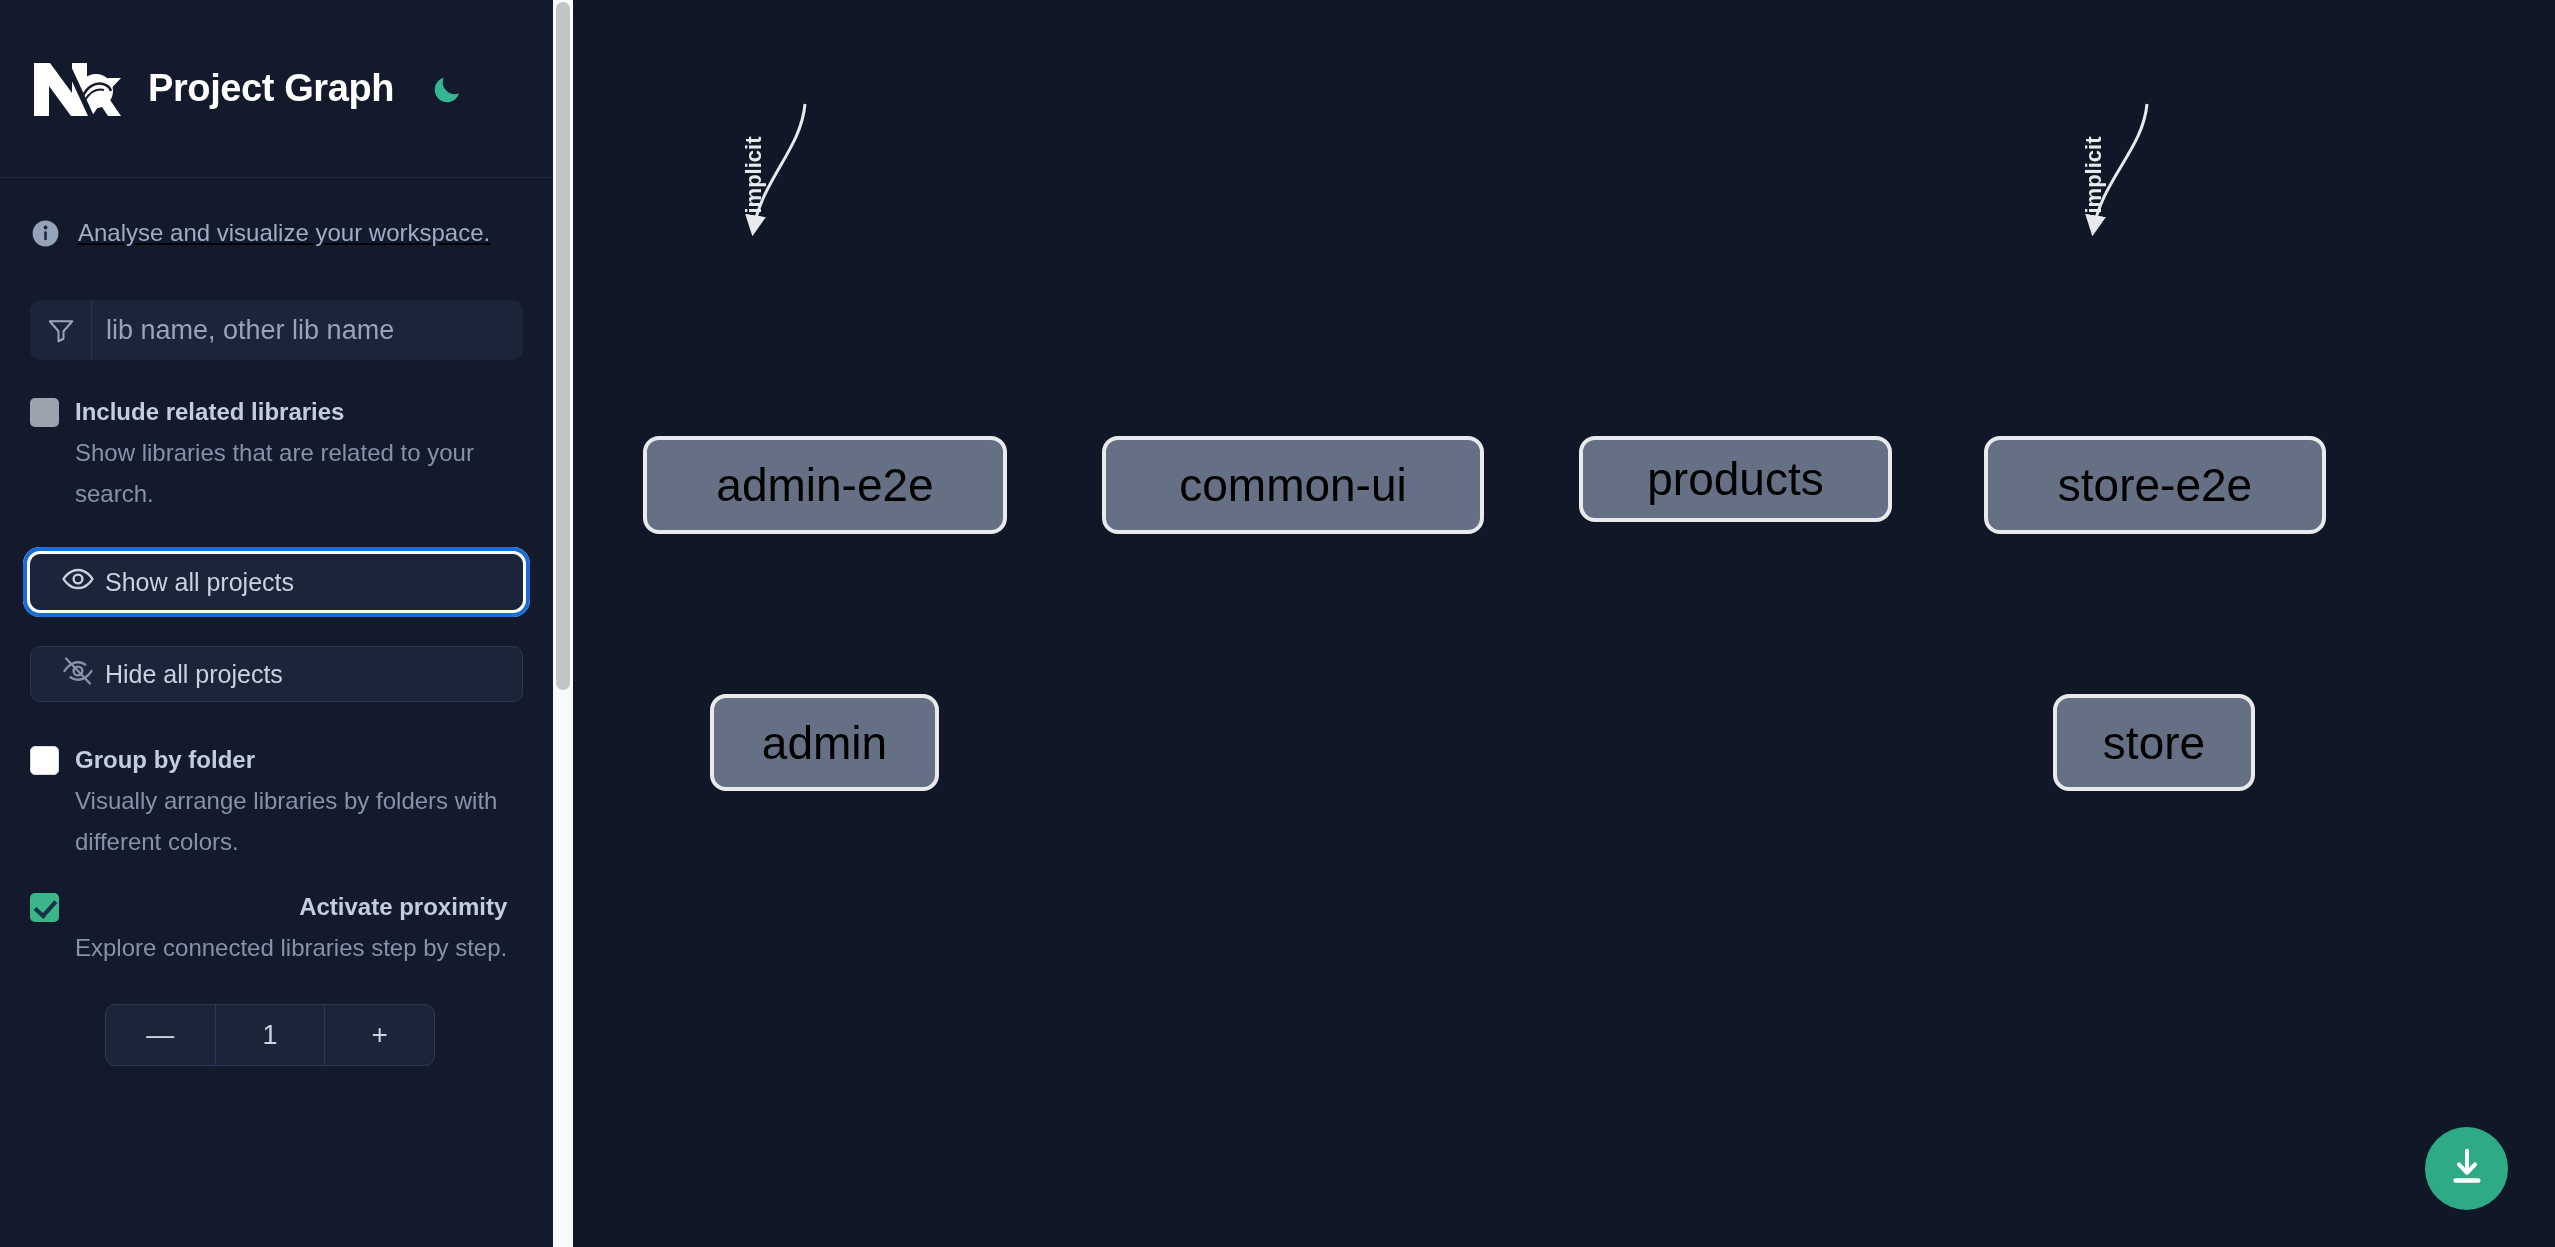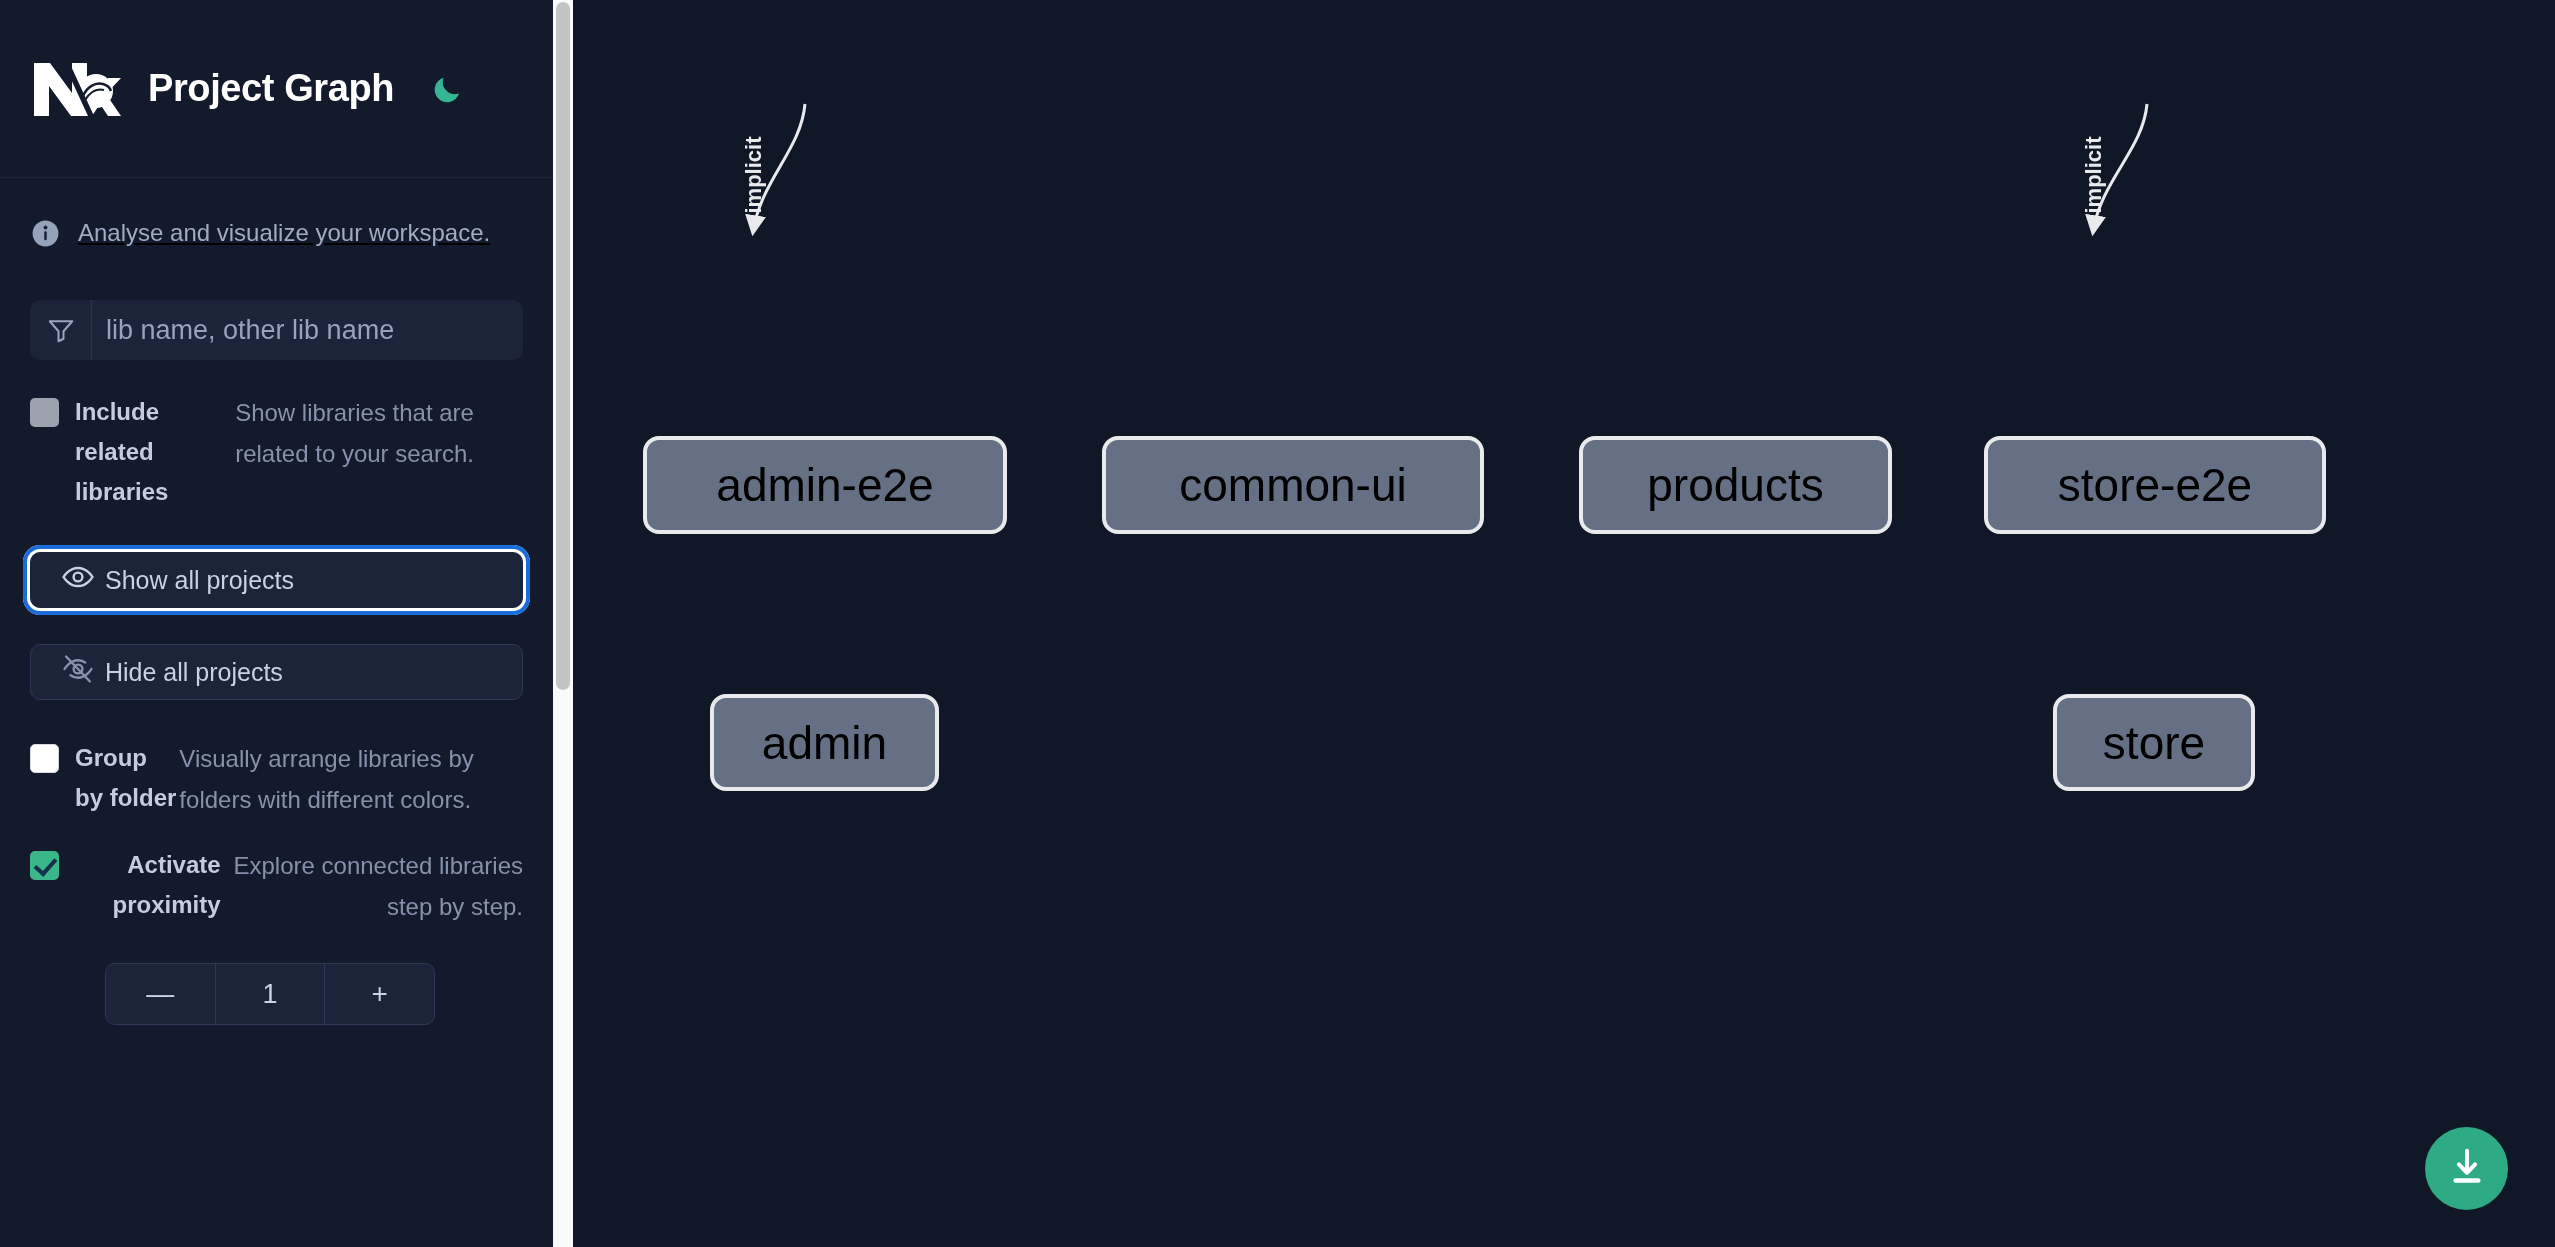--- a/index.html
+++ b/index.html
@@ -131,21 +131,21 @@
   .cb.green { background: #3bb58a; }
   .cb.green::after {
     content: "";
     position: absolute;
     left: 9px; top: 3px;
     width: 9px; height: 17px;
     border: solid #16324a;
     border-width: 0 4px 4px 0;
     transform: rotate(42deg);
   }
-  .option-texts { display: flex; }
+  .option-texts { display: flex; flex-direction: column; }
   .option-title {
     font-size: 24px;
     font-weight: 700;
     color: #c3cddd;
     line-height: 40px;
   }
   .option-desc {
     font-size: 24px;
     color: #8592aa;
     line-height: 41px;
@@ -399,21 +399,21 @@
         <path d="M 1594 104 C 1590 150, 1548 180, 1540 232" fill="none" stroke="#e8eaed" stroke-width="3" marker-end="url(#arrow)"></path>
         <text class="edge-label" transform="translate(1548,175) rotate(-90)" text-anchor="middle" id="lbl-1">implicit</text>
       </svg>
 
     <div class="node" style="left: 90px; top: 436px; width: 364px; height: 98px;">
           <span>admin-e2e</span>
         </div>
         <div class="node" style="left: 549px; top: 436px; width: 382px; height: 98px;">
           <span>common-ui</span>
         </div>
-        <div class="node" style="left: 1026px; top: 436px; width: 313px; height: 98px;">
+        <div class="node" style="left: 1026px; top: 436px; width: 313px; height: 86px;">
           <span>products</span>
         </div>
         <div class="node" style="left: 1431px; top: 436px; width: 342px; height: 98px; text-align: right;">
           <span>store-e2e</span>
         </div>
         <div class="node" style="left: 157px; top: 694px; width: 229px; height: 97px;">
           <span>admin</span>
         </div>
         <div class="node" style="left: 1500px; top: 694px; width: 202px; height: 97px;">
           <span>store</span>

